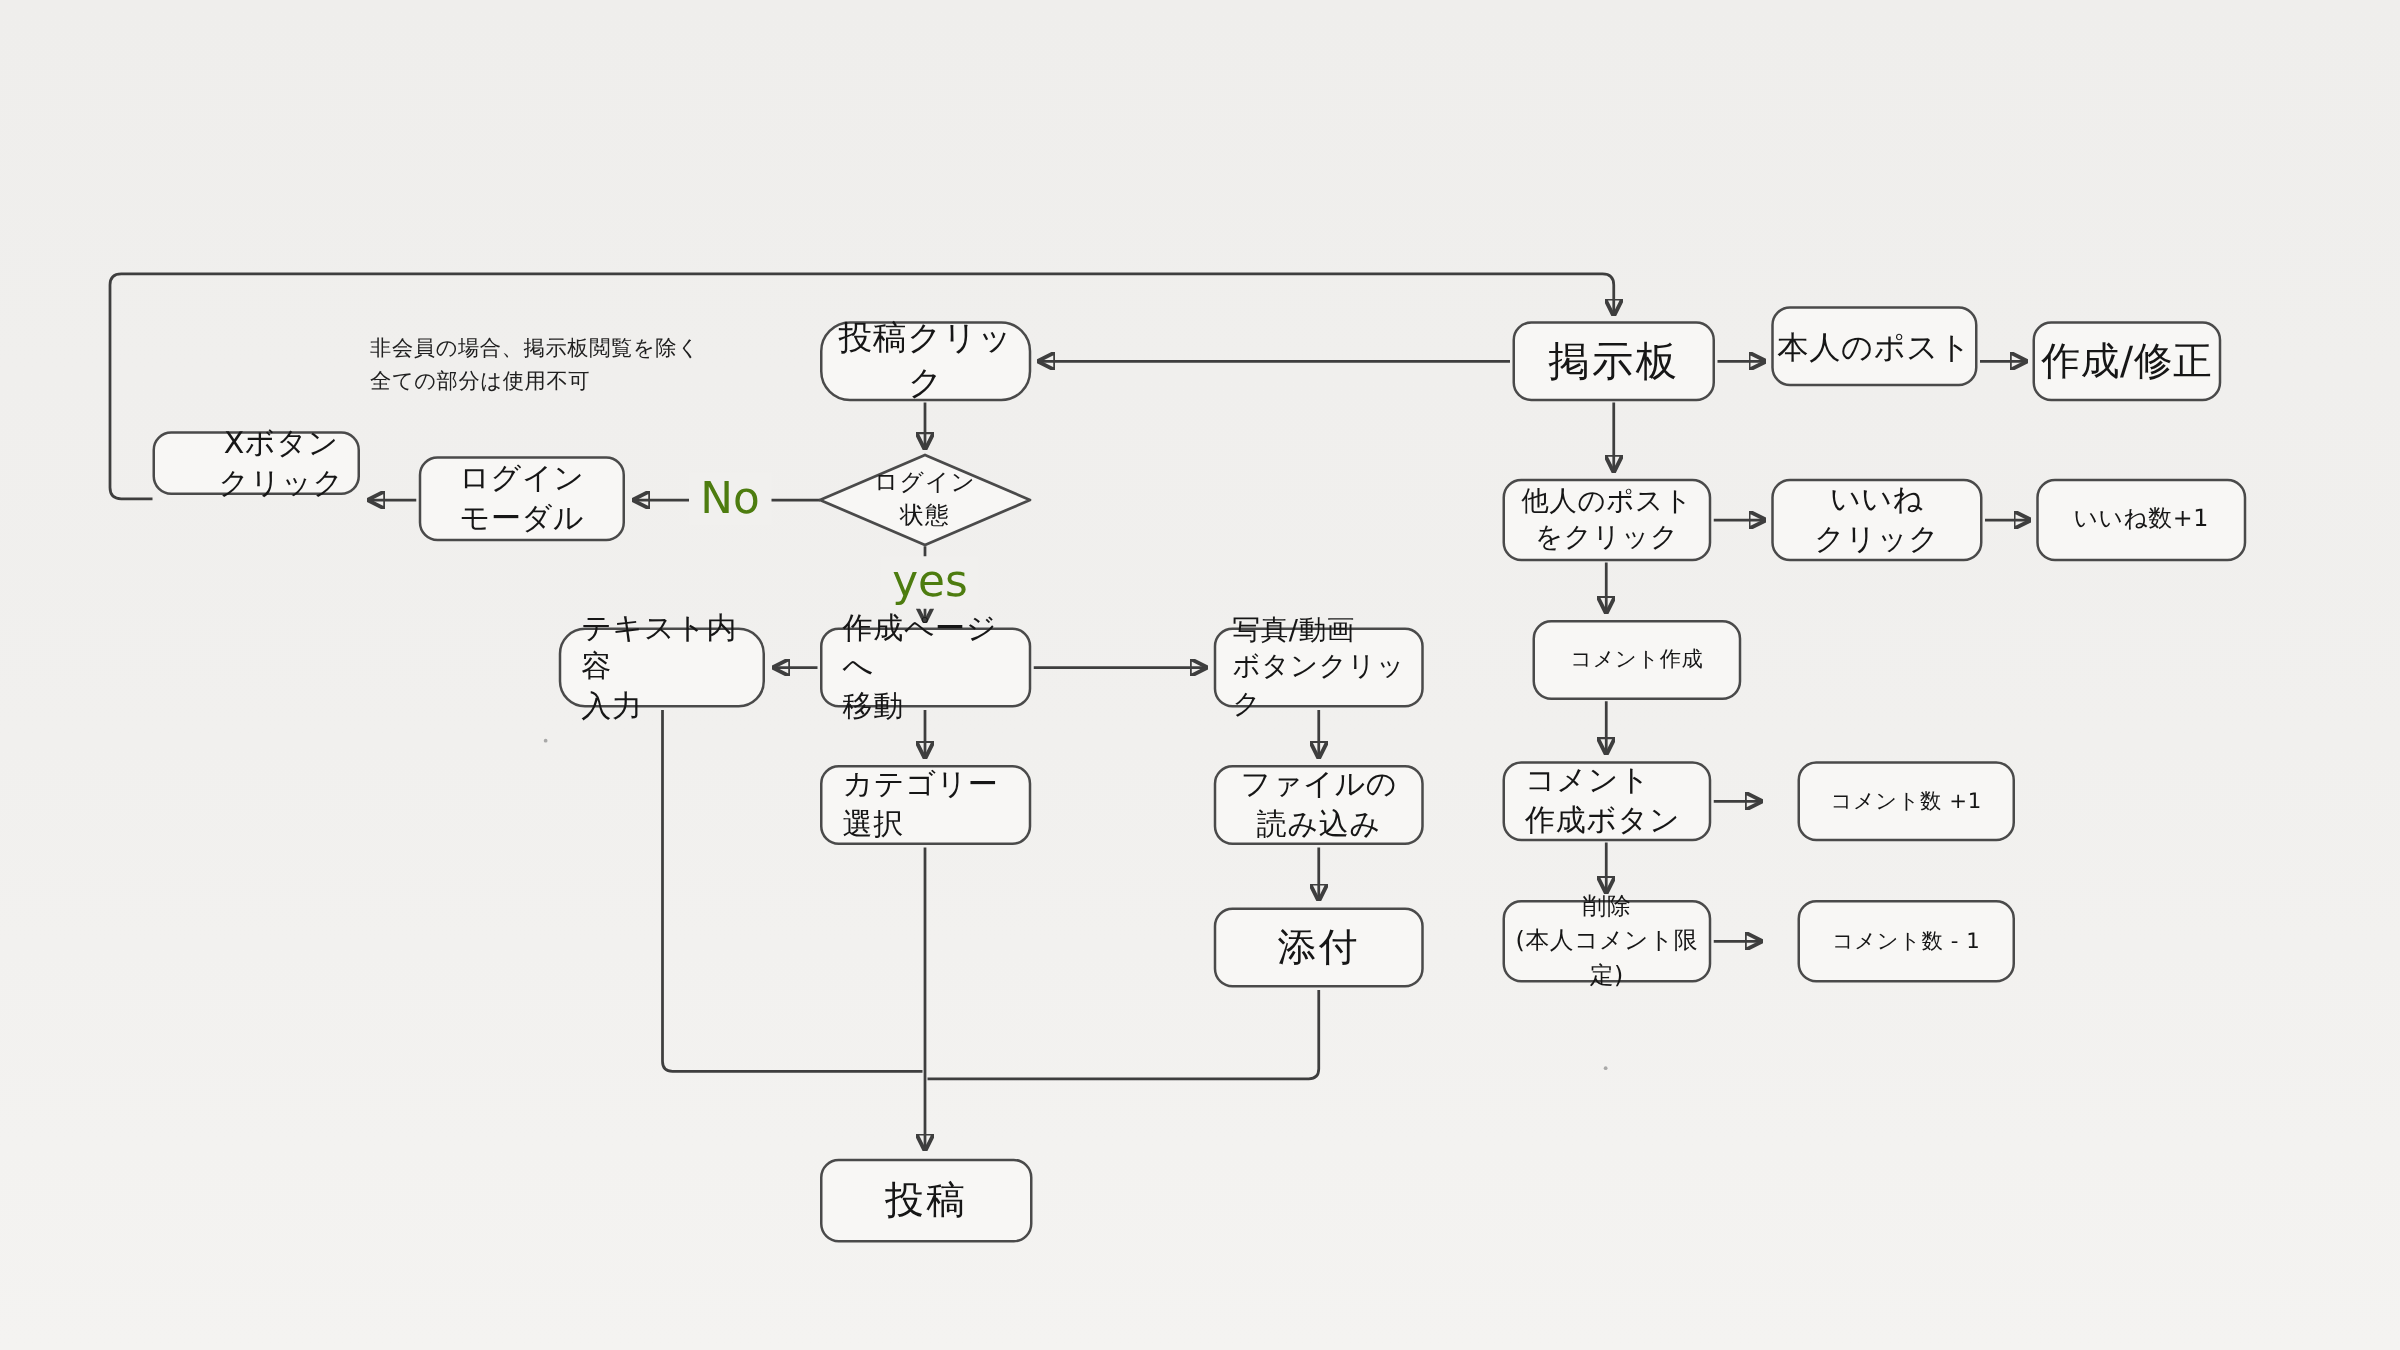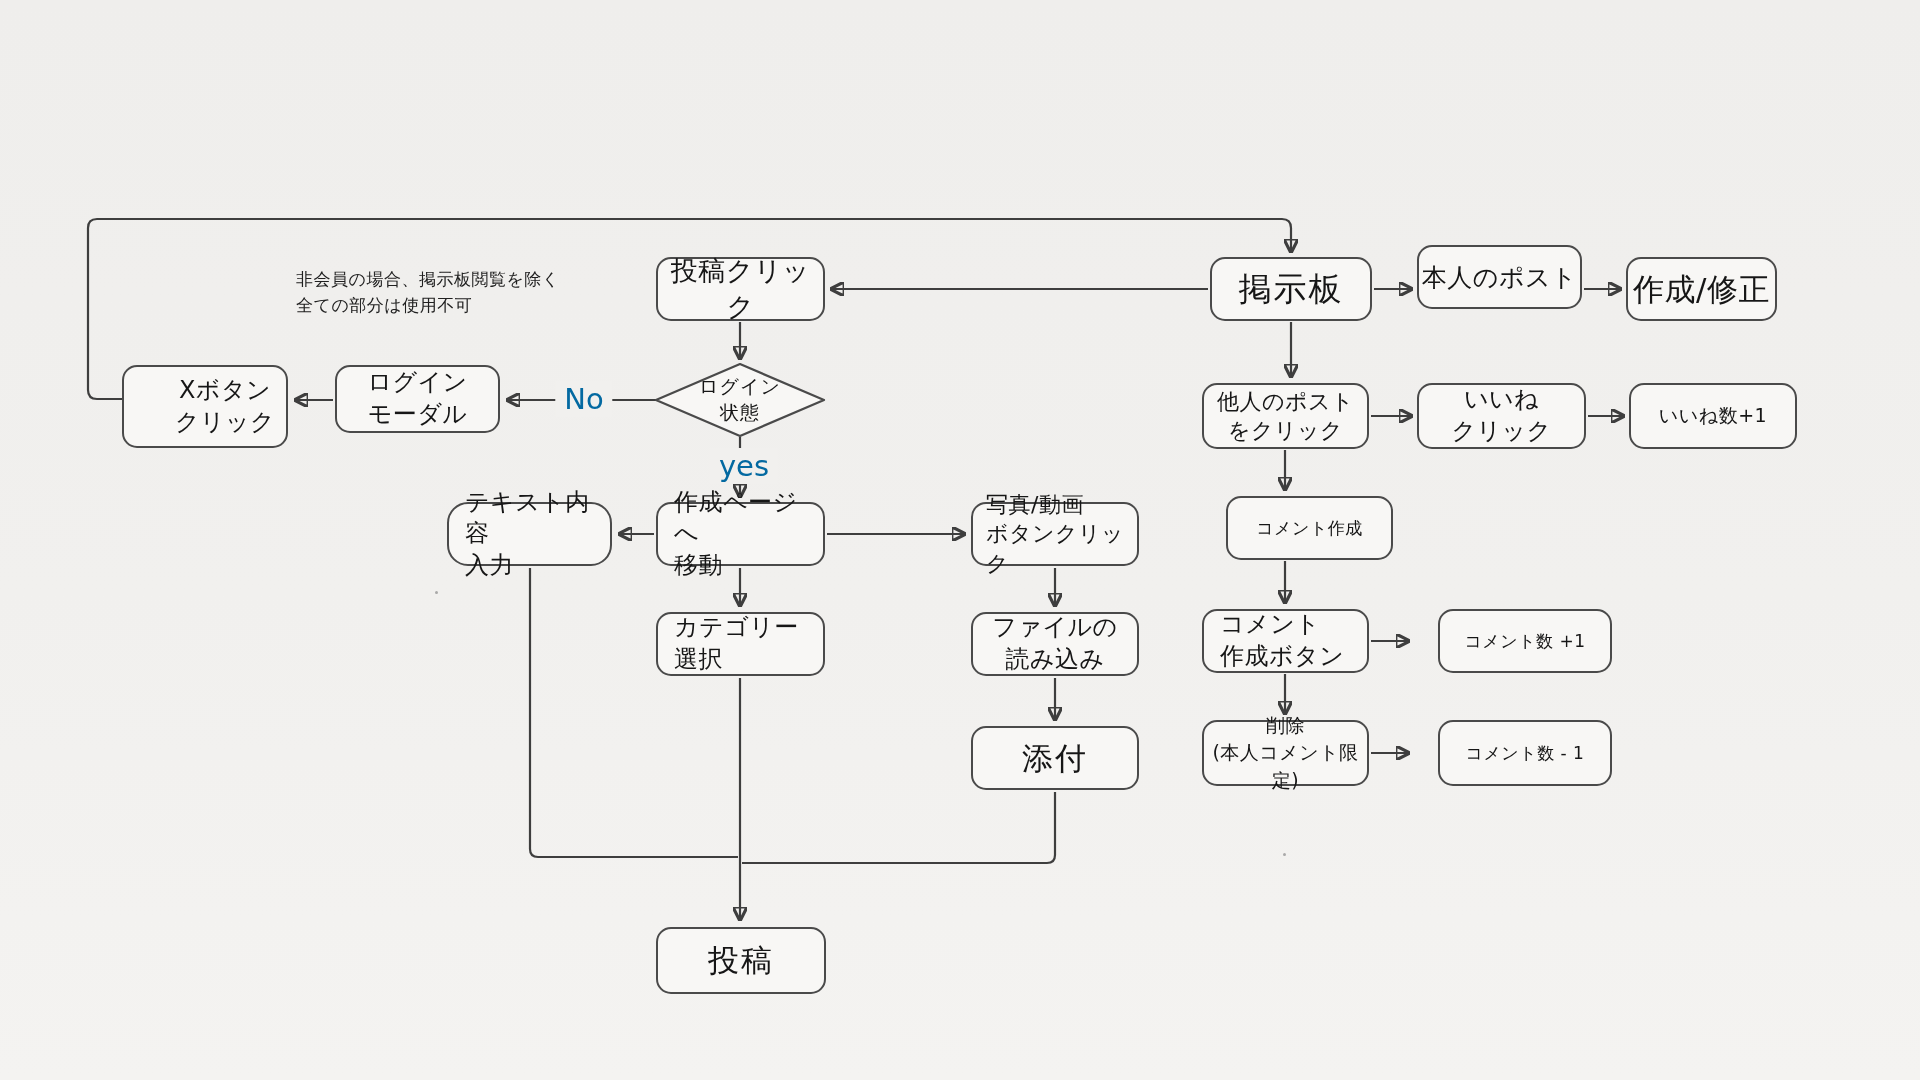--- a/index.html
+++ b/index.html
@@ -43,22 +43,22 @@
   .fs-27{font-size:27px;}
   .fs-26{font-size:17px;margin-left:24px;}
   .fs-25{font-size:25px;}
   .fs-24{font-size:24px;}
   .fs-22{font-size:22px;}
   .fs-19{font-size:19px;line-height:1.45;}
   .edge-label{
     position:absolute;
     transform:translate(-50%,-50%);
     background:#f1f0ee;
-    color:#0369a1;
-    font-size:29px;
+    color:#4d7c0f;
+    font-size:35px;
     padding:1px 9px;
   }
   .diamond-label{
     position:absolute;
     transform:translate(-50%,-50%);
     color:#161616;
     font-size:19px;
     line-height:1.35;
     text-align:center;
     white-space:pre-line;
@@ -136,29 +136,29 @@
     <path d="M 1285 674 L 1285 713" marker-end="url(#arrow)"></path>
 
     <path d="M 1371 753 L 1408 753" marker-end="url(#arrow)"></path>
 
     <polygon class="shape" points="740,364 824,400 740,436 656,400"></polygon>
   </svg>
 
   <div class="note" style="left:296px;top:266px;">非会員の場合、掲示板閲覧を除く
 全ての部分は使用不可</div>
 
-  <div class="node fs-27" style="left:656px;top:257px;width:169px;height:64px;">投稿クリック</div>
+  <div class="node fs-27" style="left:656px;top:257px;width:169px;height:64px;border-radius:24px;">投稿クリック</div>
 
   <div class="node fs-33" style="left:1210px;top:257px;width:162px;height:64px;letter-spacing:2px;">掲示板</div>
 
   <div class="node fs-25" style="left:1417px;top:245px;width:165px;height:64px;">本人のポスト</div>
 
   <div class="node fs-31" style="left:1626px;top:257px;width:151px;height:64px;">作成/修正</div>
 
-  <div class="node fs-24" style="left:122px;top:365px;width:166px;height:83px;padding-left:40px;">Xボタン
+  <div class="node fs-24" style="left:122px;top:345px;width:166px;height:51px;padding-left:40px;">Xボタン
 クリック</div>
 
   <div class="node fs-24" style="left:335px;top:365px;width:165px;height:68px;">ログイン
 モーダル</div>
 
   <div class="diamond-label" style="left:740px;top:400px;">ログイン
 状態</div>
 
   <div class="node fs-24 align-left" style="left:447px;top:502px;width:165px;height:64px;border-radius:21px;">テキスト内容
 入力</div>

